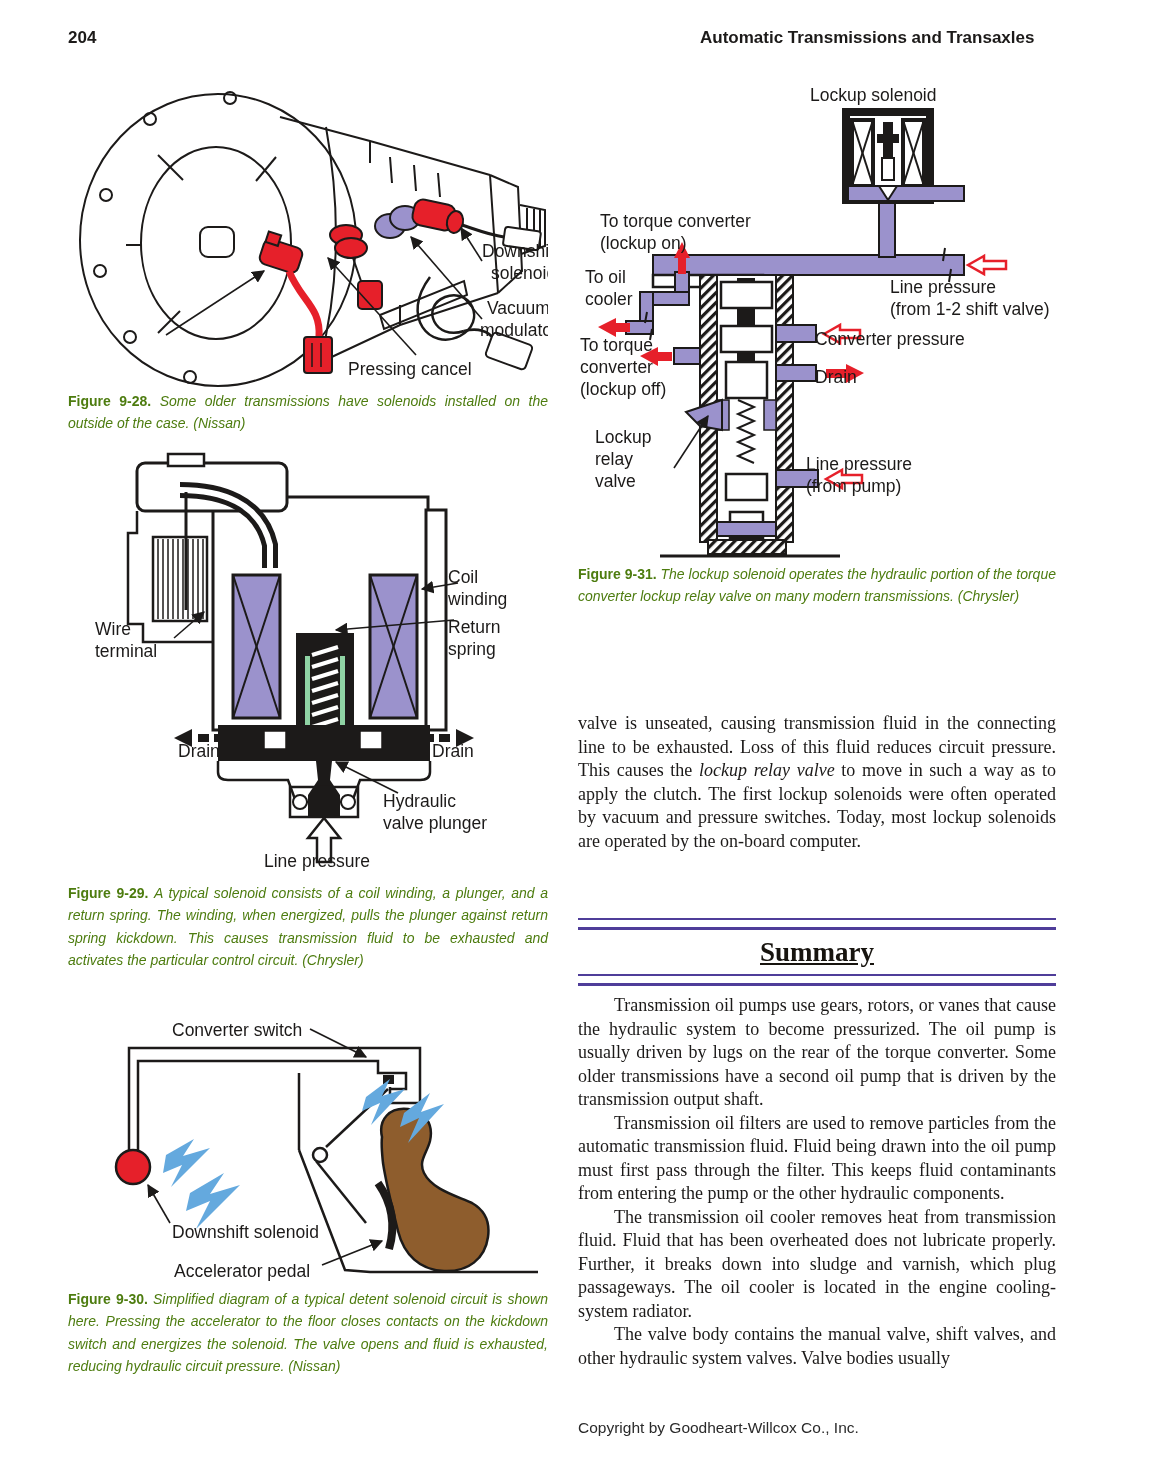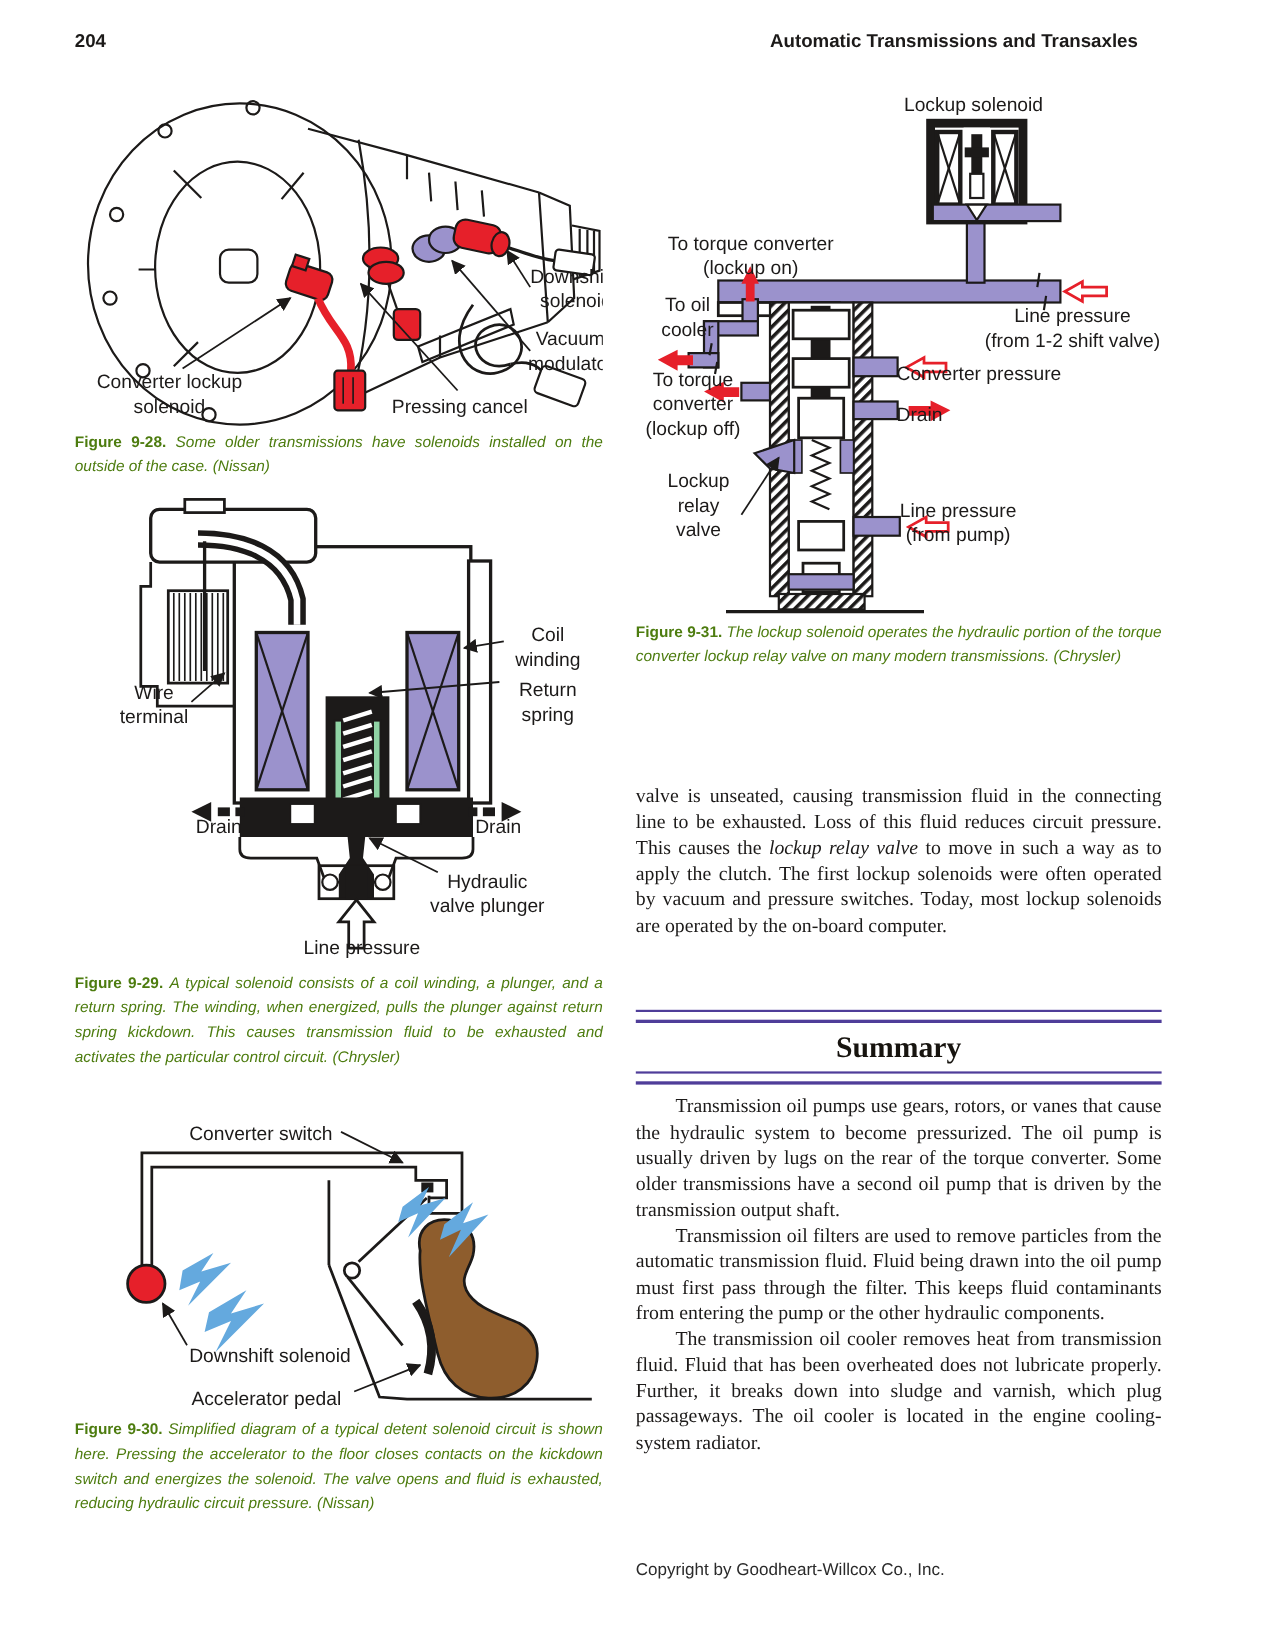--- a/index.html
+++ b/index.html
@@ -3,34 +3,34 @@
 <meta charset="utf-8">
 <style>
   html,body{margin:0;padding:0}
   body{
     width:1156px;height:1479px;position:relative;background:#fff;
     font-family:"Liberation Sans",sans-serif;color:#1c1a19;overflow:hidden;
   }
   .abs{position:absolute}
   .hdr{font-weight:bold;font-size:17px}
   .lbl{font-size:17.5px;line-height:22px;color:#1c1a19}
-  .center{text-align:center}
+  .center{text-align:left}
   .nowrap{white-space:nowrap}
   .cap{font-size:14px;line-height:22.3px;text-align:justify;color:#4d7c0f}
   .cap .fign{font-weight:bold;font-style:normal}
   .cap .figt{font-style:italic}
   .body-text{
     font-family:"Liberation Serif",serif;font-size:18px;line-height:23.5px;
     text-align:justify;color:#1c1a19;
   }
   .para{ text-indent:36px; }
   .rule{height:7px;border-top:2px solid var(--rule);border-bottom:3.5px solid var(--rule)}
   .sum-head{
     font-family:"Liberation Serif",serif;font-weight:bold;font-size:27px;
-    text-align:center;padding:7px 0 6px 0;color:#17140f;
+    text-align:center;padding:7px 0 6px 0;color:#17140f;text-decoration:underline;
   }
   .fig{position:absolute;overflow:hidden}
   svg{display:block}
   .footer{font-size:15.5px;color:#2a2a2a;}
 </style>
 </head>
 <body>
 
 <div class="abs hdr" style="left:68px;top:28px">204</div>
 <div class="abs hdr" style="left:700px;top:28px">Automatic Transmissions and Transaxles</div>
@@ -103,24 +103,20 @@
       <path d="M394,140 C412,146 422,150 436,152" stroke="#1c1a19" stroke-width="3" fill="none"></path>
       <rect x="436" y="144" width="36" height="19" rx="3" transform="rotate(8 454 153)" fill="#fff" stroke="#1c1a19" stroke-width="2"></rect>
     </g>
     <g stroke="#1c1a19" stroke-width="1.6" fill="none">
       <path d="M98,250 L196,186" marker-end="url(#a28)"></path>
       <path d="M348,270 L260,173" marker-end="url(#a28)"></path>
       <path d="M414,176 L393,143" marker-end="url(#a28)"></path>
       <path d="M414,234 L343,152" marker-end="url(#a28)"></path>
     </g>
   </svg>
-  <div class="abs lbl center" style="left:2px;top:251px;width:168px">
-    <div>Converter lockup</div>
-      <div>solenoid</div>
-  </div>
   <div class="abs lbl center" style="left:280px;top:273px;width:140px">Pressing cancel</div>
   <div class="abs lbl nowrap" style="left:414px;top:155px">
     <div>Downshi</div>
     <div style="padding-left:9px">solenoid</div>
   </div>
   <div class="abs lbl nowrap" style="left:412px;top:212px">
     <div style="padding-left:7px">Vacuum</div>
     <div>modulato</div>
   </div>
 </div>
@@ -420,15 +416,16 @@
 <div class="abs" style="left:578px;top:918px;width:478px">
   <div class="rule"></div>
   <div class="sum-head">Summary</div>
   <div class="rule"></div>
 </div>
 
 <div class="abs" style="left:578px;top:994px;width:478px">
   <div class="body-text para">Transmission oil pumps use gears, rotors, or vanes that cause the hydraulic system to become pressurized. The oil pump is usually driven by lugs on the rear of the torque converter. Some older transmissions have a second oil pump that is driven by the transmission output shaft.</div>
   <div class="body-text para">Transmission oil filters are used to remove particles from the automatic transmission fluid. Fluid being drawn into the oil pump must first pass through the filter. This keeps fluid contaminants from entering the pump or the other hydraulic components.</div>
   <div class="body-text para">The transmission oil cooler removes heat from transmission fluid. Fluid that has been overheated does not lubricate properly. Further, it breaks down into sludge and varnish, which plug passageways. The oil cooler is located in the engine cooling-system radiator.</div>
+  <div class="body-text para">The valve body contains the manual valve, shift valves, and other hydraulic system valves. Valve bodies usually</div>
 </div>
 
 <div class="abs footer" style="left:578px;top:1419px;width:480px">Copyright by Goodheart-Willcox Co., Inc.</div>
 
 </body></html>

